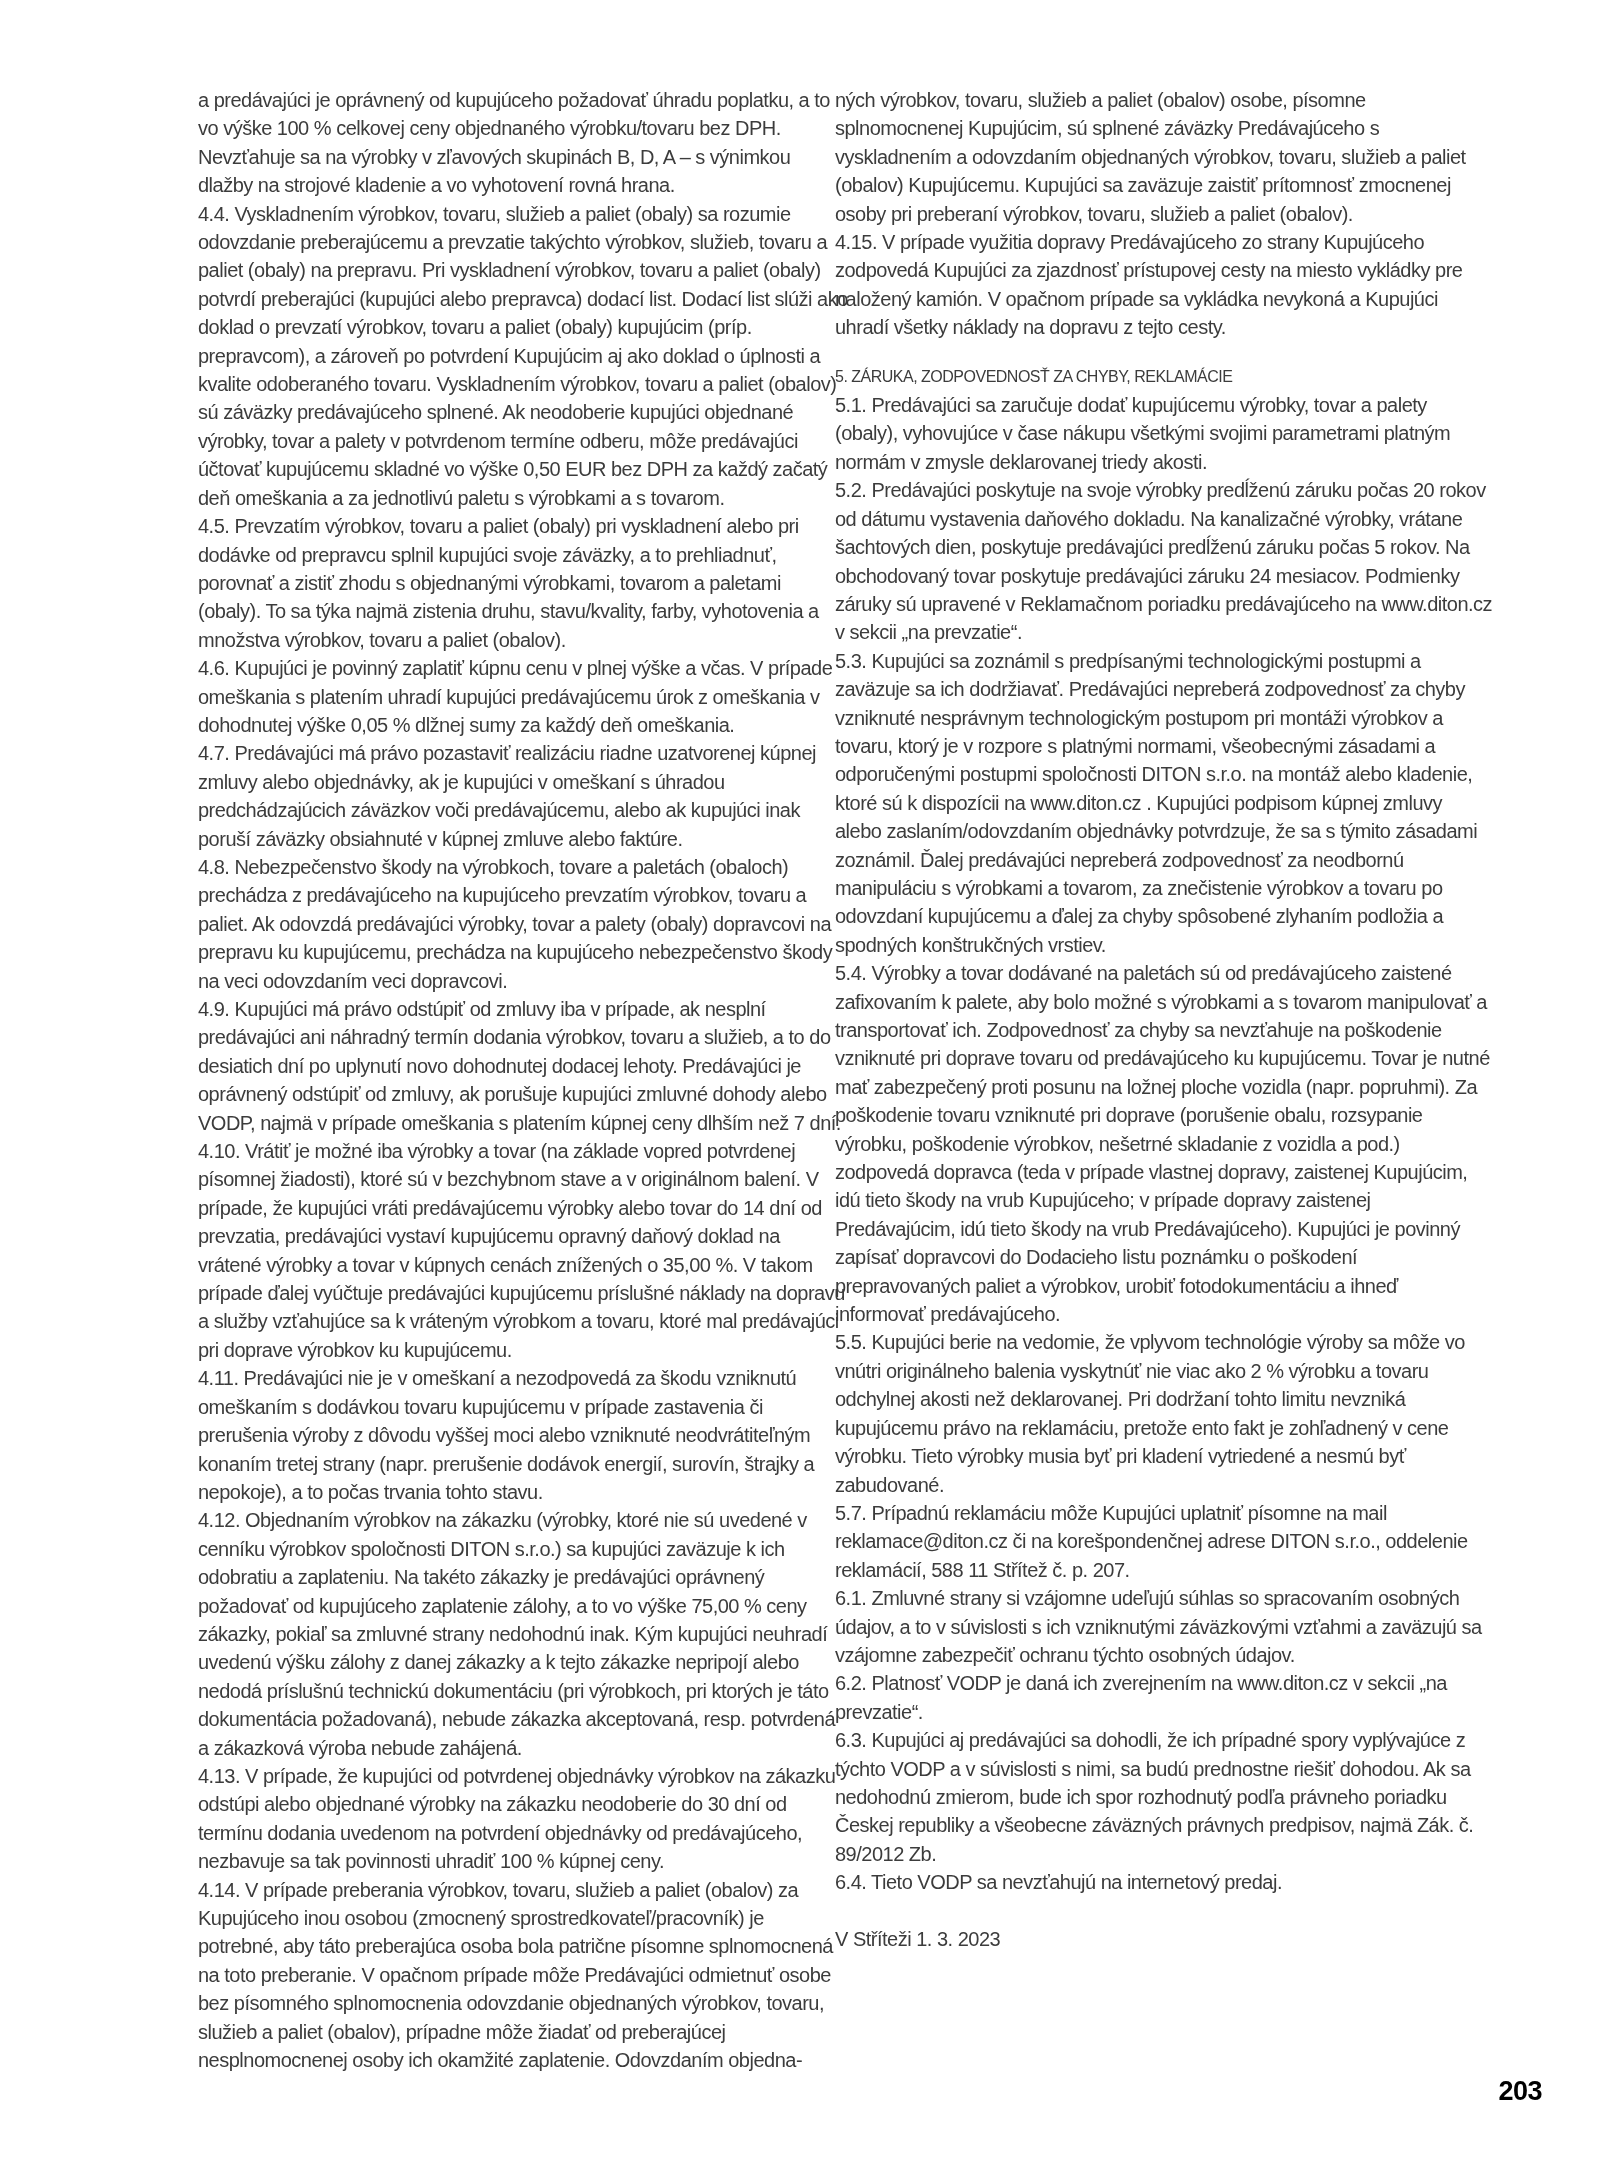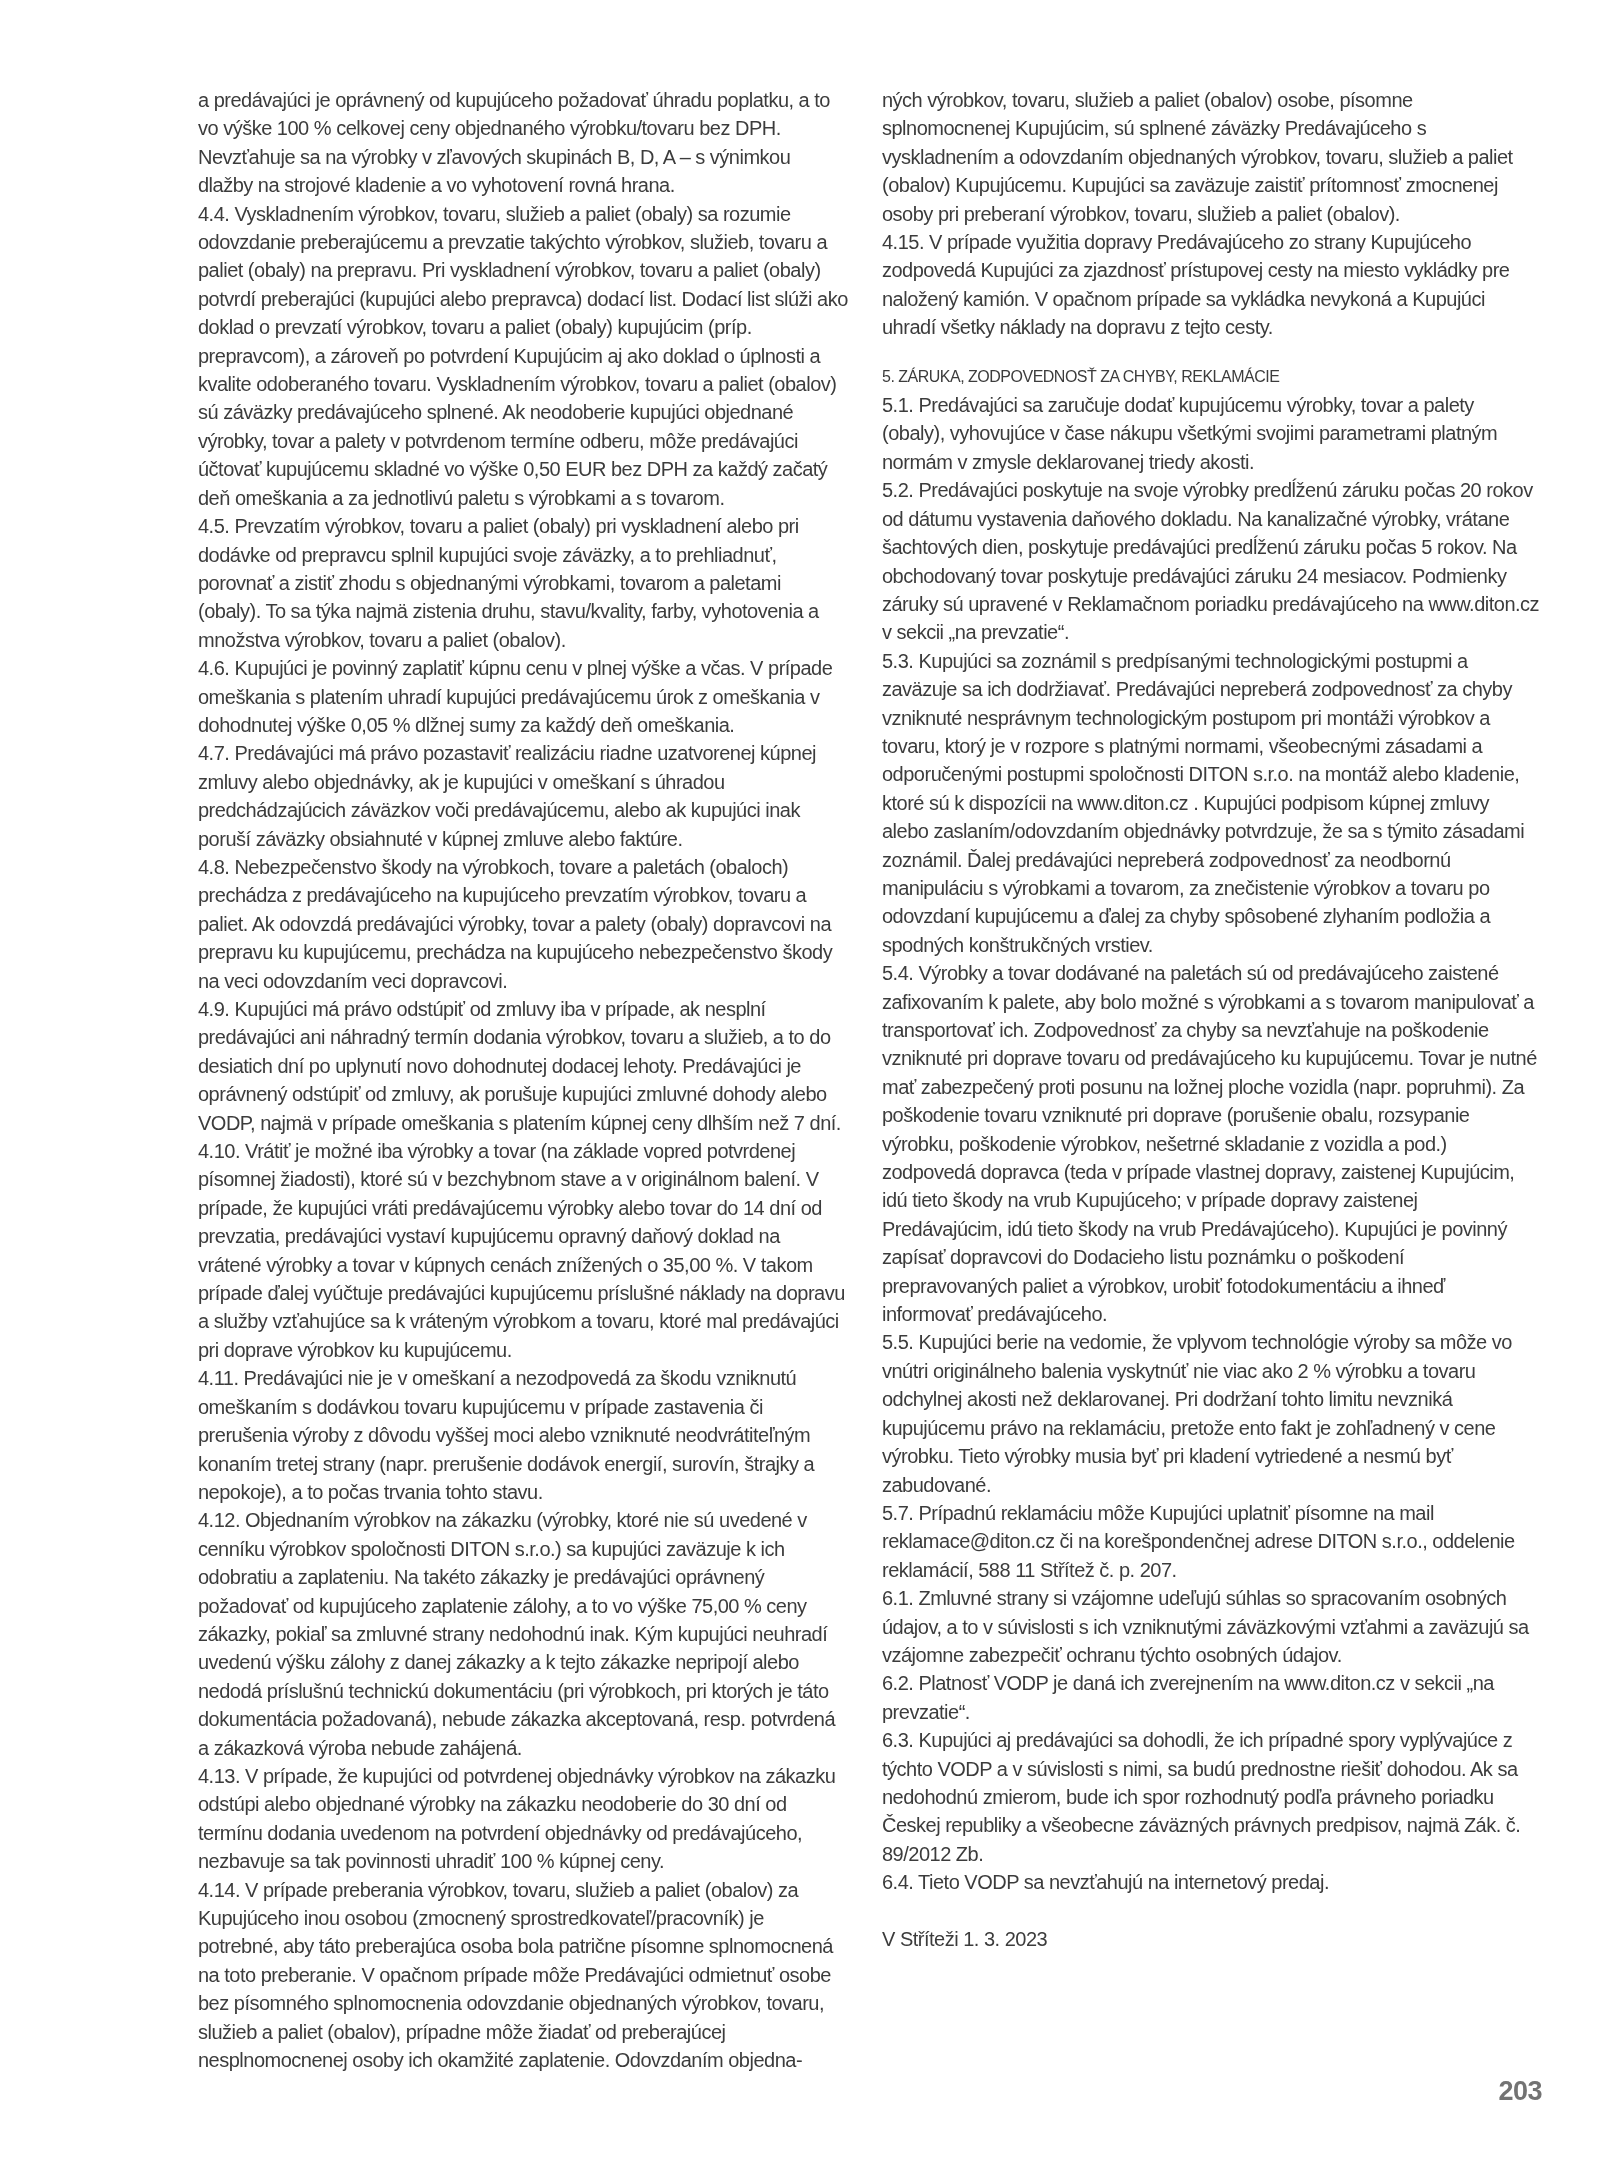--- a/index.html
+++ b/index.html
@@ -19,21 +19,21 @@
   }
   .col {
     position: absolute;
     top: 86px;
     font-size: 20px;
     line-height: 28.4px;
     letter-spacing: -0.5px;
     text-align: left;
   }
   .col-left  { left: 163px; width: 650px; }
-  .col-right { left: 847px; width: 658px; }
+  .col-right { left: 800px; width: 658px; }
   .para {
     margin: 0;
     padding: 0;
   }
   .heading {
     margin: 21px 0 0 0;
     padding: 0;
     font-size: 16px;
     line-height: 28.4px;
     font-weight: normal;
@@ -44,21 +44,21 @@
     text-align: left;
   }
   .page-number {
     position: absolute;
     top: 2076px;
     right: 94px;
     font-size: 27px;
     line-height: 30px;
     font-weight: 700;
     letter-spacing: -0.5px;
-    color: #737373;
+    color: #000000;
   }
 </style>
 </head>
 <body>
 
 <div class="page">
 
   <div class="col col-left">
       <p class="para">a predávajúci je oprávnený od kupujúceho požadovať úhradu poplatku, a to vo výške 100 % celkovej ceny objednaného výrobku/tovaru bez DPH. Nevzťahuje sa na výrobky v zľavových skupinách B, D, A – s výnimkou dlažby na strojové kladenie a vo vyhotovení rovná hrana.</p>
       <p class="para">4.4. Vyskladnením výrobkov, tovaru, služieb a paliet (obaly) sa rozumie odovzdanie preberajúcemu a prevzatie takýchto výrobkov, služieb, tovaru a paliet (obaly) na prepravu. Pri vyskladnení výrobkov, tovaru a paliet (obaly) potvrdí preberajúci (kupujúci alebo prepravca) dodací list. Dodací list slúži ako doklad o prevzatí výrobkov, tovaru a paliet (obaly) kupujúcim (príp. prepravcom), a zároveň po potvrdení Kupujúcim aj ako doklad o úplnosti a kvalite odoberaného tovaru. Vyskladnením výrobkov, tovaru a paliet (obalov) sú záväzky predávajúceho splnené. Ak neodoberie kupujúci objednané výrobky, tovar a palety v potvrdenom termíne odberu, môže predávajúci účtovať kupujúcemu skladné vo výške 0,50 EUR bez DPH za každý začatý deň omeškania a za jednotlivú paletu s výrobkami a s tovarom.</p>

